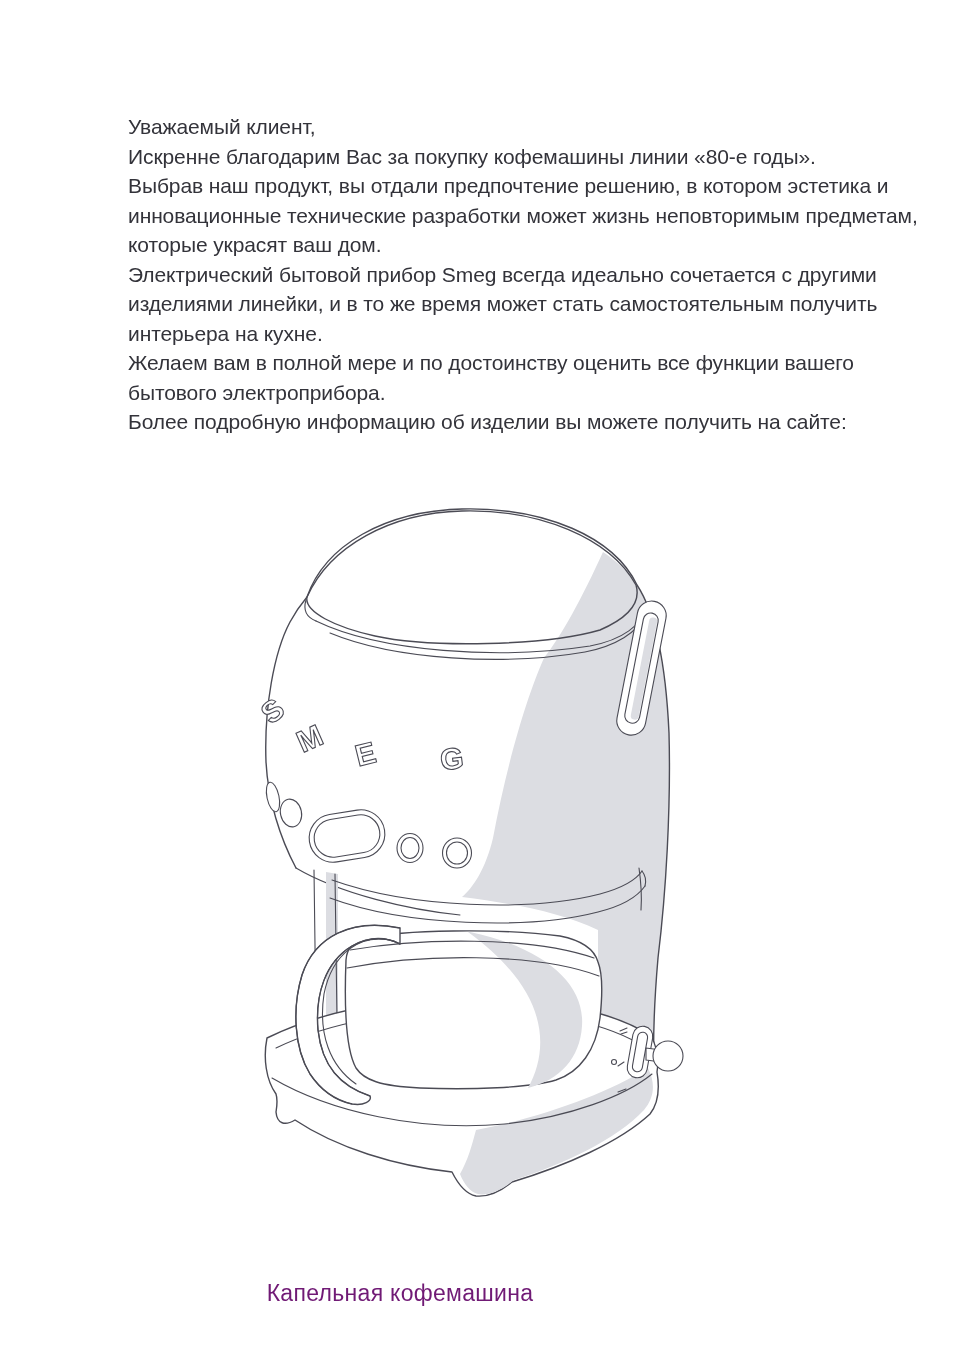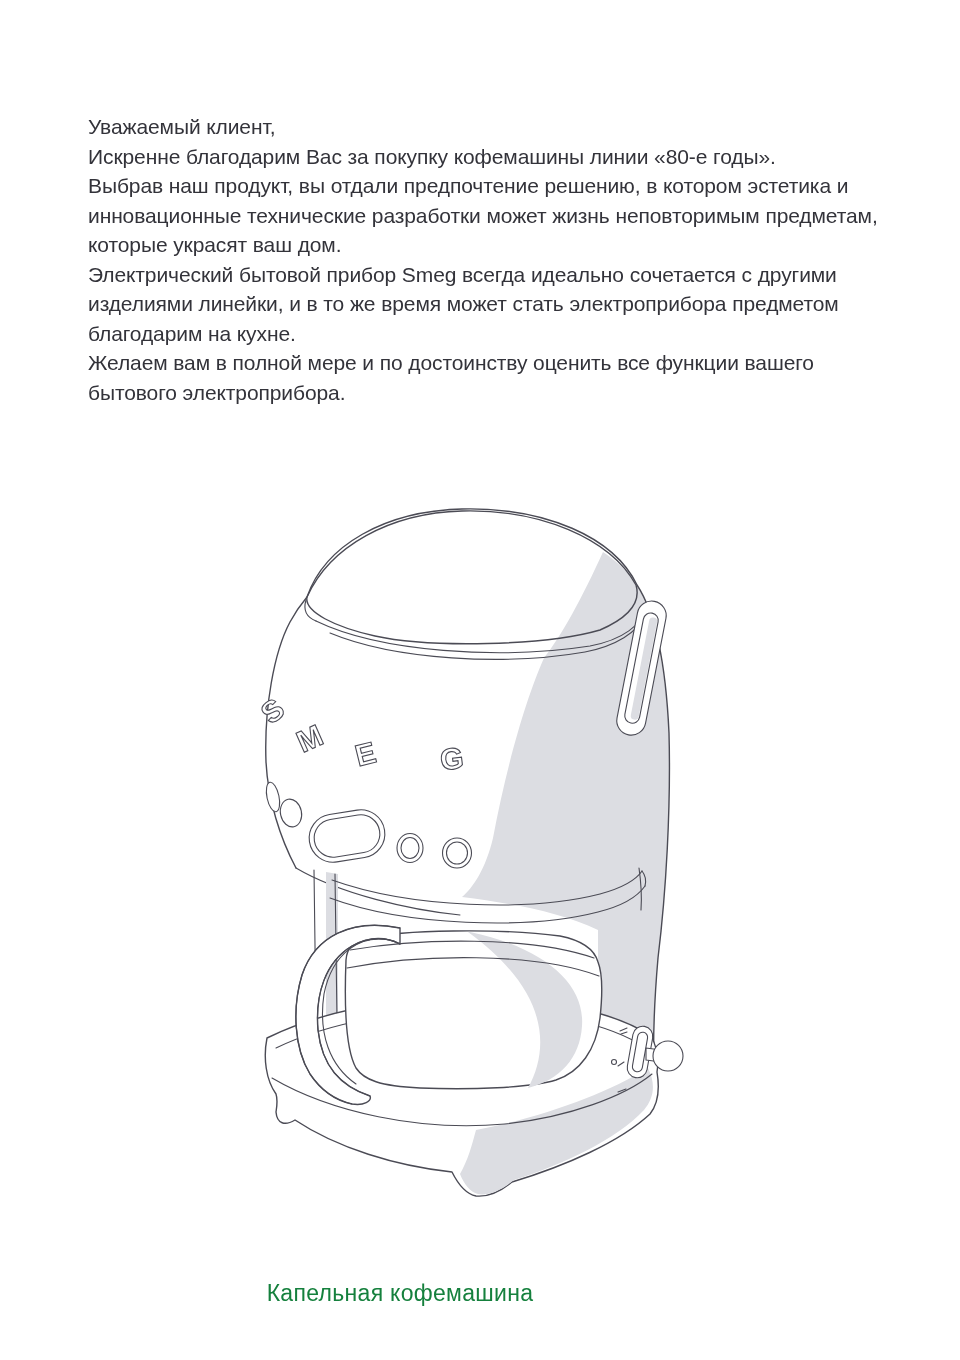--- a/index.html
+++ b/index.html
@@ -14,33 +14,33 @@
   .intro{
     position:absolute;
     left:88px;top:112px;
     width:800px;
     font-size:21px;
     line-height:29.5px;
     letter-spacing:-0.1px;
     color:#33333a;
     font-weight:400;
   }
-  .intro .line{white-space:nowrap;}
+  .intro .line{white-space:nowrap;margin-left:40px;}
   .illustration-wrap{
     position:absolute;
     left:225px;top:488px;
     width:475px;height:765px;
   }
   .caption{
     position:absolute;
     left:0;top:1280px;
     width:800px;
     text-align:center;
     font-size:23px;
-    color:#15803d;
+    color:#701a75;
     letter-spacing:0.3px;
   }
   svg .ln{fill:none;stroke:#4b4b55;stroke-width:1.4;stroke-linecap:round;stroke-linejoin:round;}
   svg .ln-thin{fill:none;stroke:#4b4b55;stroke-width:1.1;stroke-linecap:round;stroke-linejoin:round;}
   svg .shade{fill:#dcdde2;stroke:none;}
   svg .wht{fill:#ffffff;stroke:#4b4b55;stroke-width:1.4;stroke-linejoin:round;}
   svg .wht-thin{fill:#ffffff;stroke:#4b4b55;stroke-width:1.1;stroke-linejoin:round;}
   svg .brand{
     font-family:"Liberation Sans",sans-serif;
     font-weight:bold;
@@ -54,24 +54,25 @@
 </head>
 <body>
 
 <div class="intro">
   <div class="line">Уважаемый клиент,</div>
   <div class="line">Искренне благодарим Вас за покупку кофемашины линии «80-е годы».</div>
   <div class="line">Выбрав наш продукт, вы отдали предпочтение решению, в котором эстетика и</div>
   <div class="line">инновационные технические разработки может жизнь неповторимым предметам,</div>
   <div class="line">которые украсят ваш дом.</div>
   <div class="line">Электрический бытовой прибор Smeg всегда идеально сочетается с другими</div>
-  <div class="line">изделиями линейки, и в то же время может стать электроприбора предметом</div>
-  <div class="line">благодарим на кухне.</div>
+  <div class="line">изделиями линейки, и в то же время может стать самостоятельным получить</div>
+  <div class="line">интерьера на кухне.</div>
   <div class="line">Желаем вам в полной мере и по достоинству оценить все функции вашего</div>
   <div class="line">бытового электроприбора.</div>
+  <div class="line">Более подробную информацию об изделии вы можете получить на сайте:</div>
 </div>
 
 <div class="illustration-wrap">
 <svg width="475" height="765" viewBox="225 488 475 765" xmlns="http://www.w3.org/2000/svg">
 
   <path class="shade" d="
     M 603,552
     C 618,562 630,574 637,586
     C 655,615 666,670 669,735
     C 671,810 666,895 658,960

